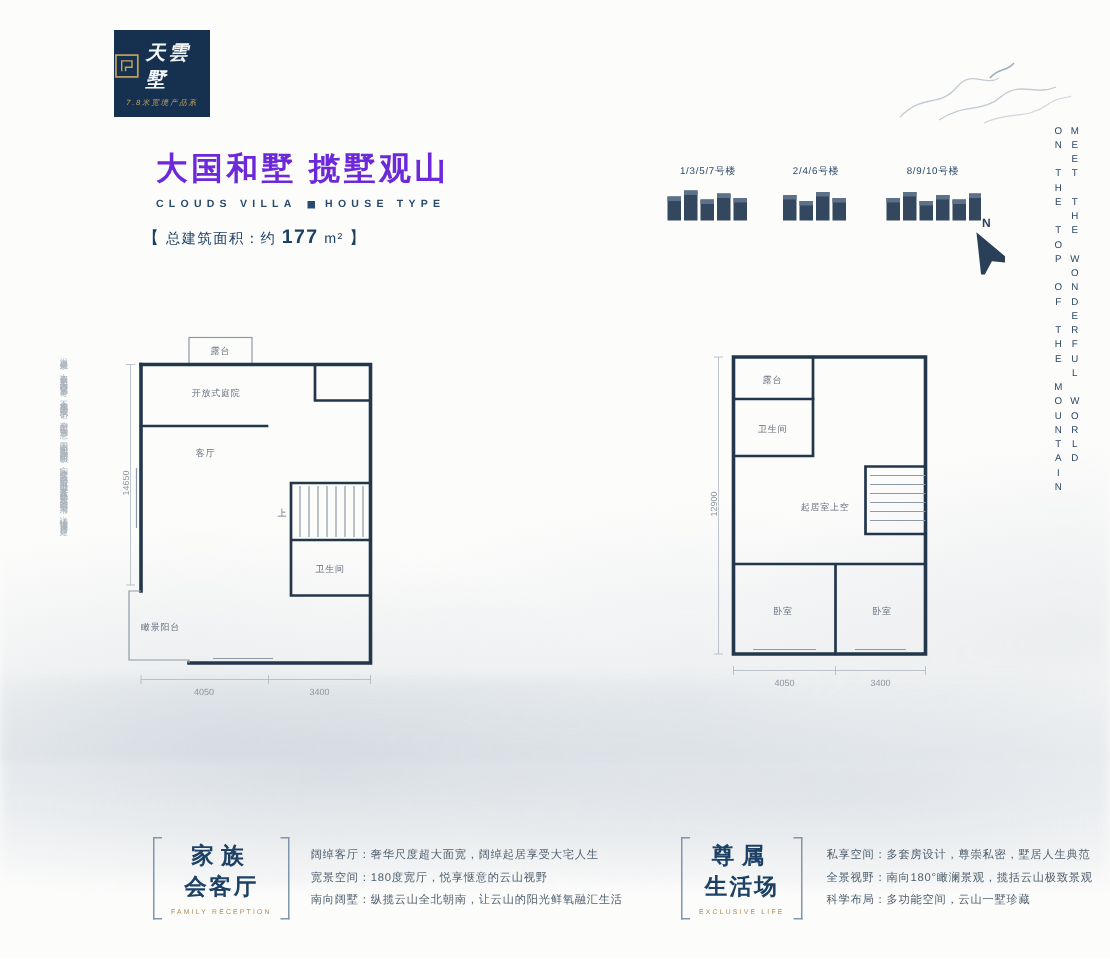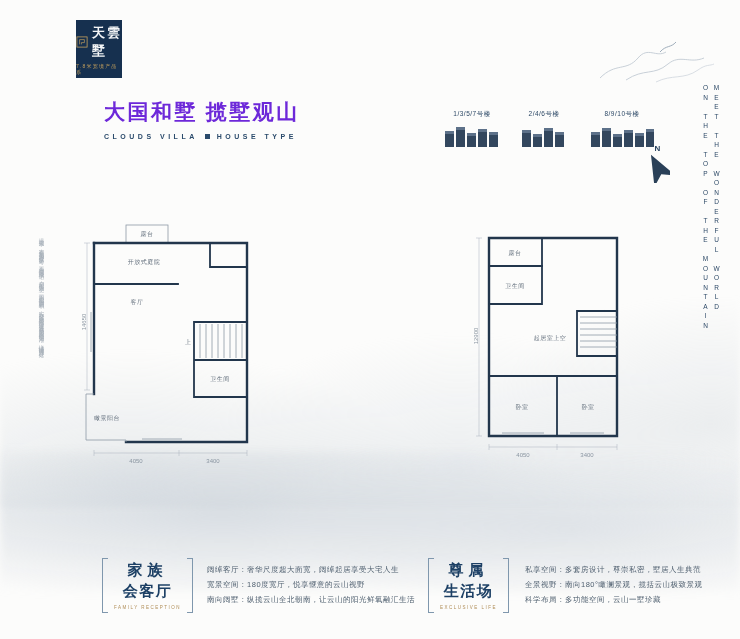--- a/index.html
+++ b/index.html
@@ -14,22 +14,22 @@
       radial-gradient(42% 85% at 96% 60%, rgba(210,216,222,.40), rgba(210,216,222,0) 72%);
     filter:blur(3px);}
   .mist-bottom{position:absolute;left:0;right:0;top:452px;height:140px;pointer-events:none;
     background:
       radial-gradient(70% 100% at 30% 40%, rgba(198,206,214,.55), rgba(198,206,214,0) 72%),
       radial-gradient(55% 90% at 78% 55%, rgba(206,213,220,.48), rgba(206,213,220,0) 70%),
       linear-gradient(to bottom, rgba(222,227,232,0), rgba(226,230,234,.5) 45%, rgba(226,230,234,0));
     filter:blur(4px);}
 
   
-  .logo{position:absolute;left:76px;top:20px;width:46px;height:58px;background:#16304f;
-        display:flex;flex-direction:column;align-items:center;justify-content:center;gap:3px;}
+  .logo{position:absolute;left:76px;top:20px;width:64px;height:58px;background:#16304f;
+        display:flex;flex-direction:column;align-items:center;justify-content:center;gap:3px;font-style:italic;}
   .logo-row{display:flex;align-items:center;gap:4px;}
   .logo-name{color:#f3f5f7;font-size:13px;font-weight:bold;letter-spacing:2px;
              font-family:"Liberation Serif",serif;}
   .logo-tagline{color:#c5a05c;font-size:5px;letter-spacing:1.2px;}
 
   
   .hero{position:absolute;left:104px;top:98px;}
   .hero-title{font-size:21px;font-weight:bold;color:#6d28d9;letter-spacing:2.5px;
               font-family:"Liberation Serif",serif;}
   .hero-sub{margin-top:7px;display:flex;align-items:center;gap:7px;
@@ -63,21 +63,21 @@
   .wall{stroke:#22364c;stroke-width:2.4;fill:none;stroke-linecap:square;}
   .wall2{stroke:#22364c;stroke-width:1.8;fill:none;stroke-linecap:square;}
   .thin{stroke:#8e9aa6;stroke-width:.8;fill:none;}
   .rtxt{font-size:6px;fill:#66727f;letter-spacing:.5px;font-family:"Liberation Sans",sans-serif;}
   .dtxt{font-size:6px;fill:#8b96a2;font-family:"Liberation Sans",sans-serif;}
   .dim{stroke:#aab3bc;stroke-width:.5;fill:none;}
 
   
   .fblock{position:absolute;top:556px;display:flex;gap:14px;align-items:flex-start;}
   .fblock-left{left:74px;padding-left:28px;}
-  .fblock-right{left:428px;gap:16px;}
+  .fblock-right{left:454px;gap:16px;}
   .flabel{position:relative;padding:5px 12px;text-align:center;color:#1d4065;}
   .flabel .l1{display:block;font-size:15px;font-weight:bold;letter-spacing:5px;
               font-family:"Liberation Serif",serif;}
   .flabel .l2{display:block;font-size:15px;font-weight:bold;letter-spacing:1.5px;
               font-family:"Liberation Serif",serif;margin-top:2px;}
   .flabel .sub{display:block;font-size:4.5px;color:#b08d57;letter-spacing:1.5px;margin-top:4px;}
   .brL,.brR{position:absolute;top:2px;bottom:2px;width:5px;border:1px solid #7f97ad;}
   .brL{left:0;border-right:none;}
   .brR{right:0;border-left:none;}
   .flines{padding-top:6px;}
@@ -101,20 +101,27 @@
     </div>
     <span class="logo-tagline">7.8米宽境产品系</span>
   </div>
 
   <div class="hero">
     <div class="hero-title">大国和墅 揽墅观山</div>
     <div class="hero-sub">
       <span>CLOUDS VILLA</span>
       <span class="sq"></span>
       <span>HOUSE TYPE</span>
+    </div>
+    <div class="hero-area">
+      <span class="brk">【</span>
+      <span>总建筑面积：约</span>
+      <span class="val">177</span>
+      <span>m²</span>
+      <span class="brk">】</span>
     </div>
   </div>
 
   <svg class="mtn-sketch" width="120" height="58" viewBox="0 0 120 58">
     <path d="M4,50 C20,34 30,44 42,30 C52,18 60,30 70,24" fill="none" stroke="#c2cbd4" stroke-width="0.9"></path>
     <path d="M30,52 C48,40 58,48 72,36 C84,26 94,36 108,30" fill="none" stroke="#c2cbd4" stroke-width="0.9"></path>
     <path d="M60,54 C76,46 88,52 102,42 C110,36 114,38 118,36" fill="none" stroke="#cfd6dd" stroke-width="0.8"></path>
     <path d="M64,24 C70,17 75,20 80,14" fill="none" stroke="#9fadbb" stroke-width="1"></path>
   </svg>
 

